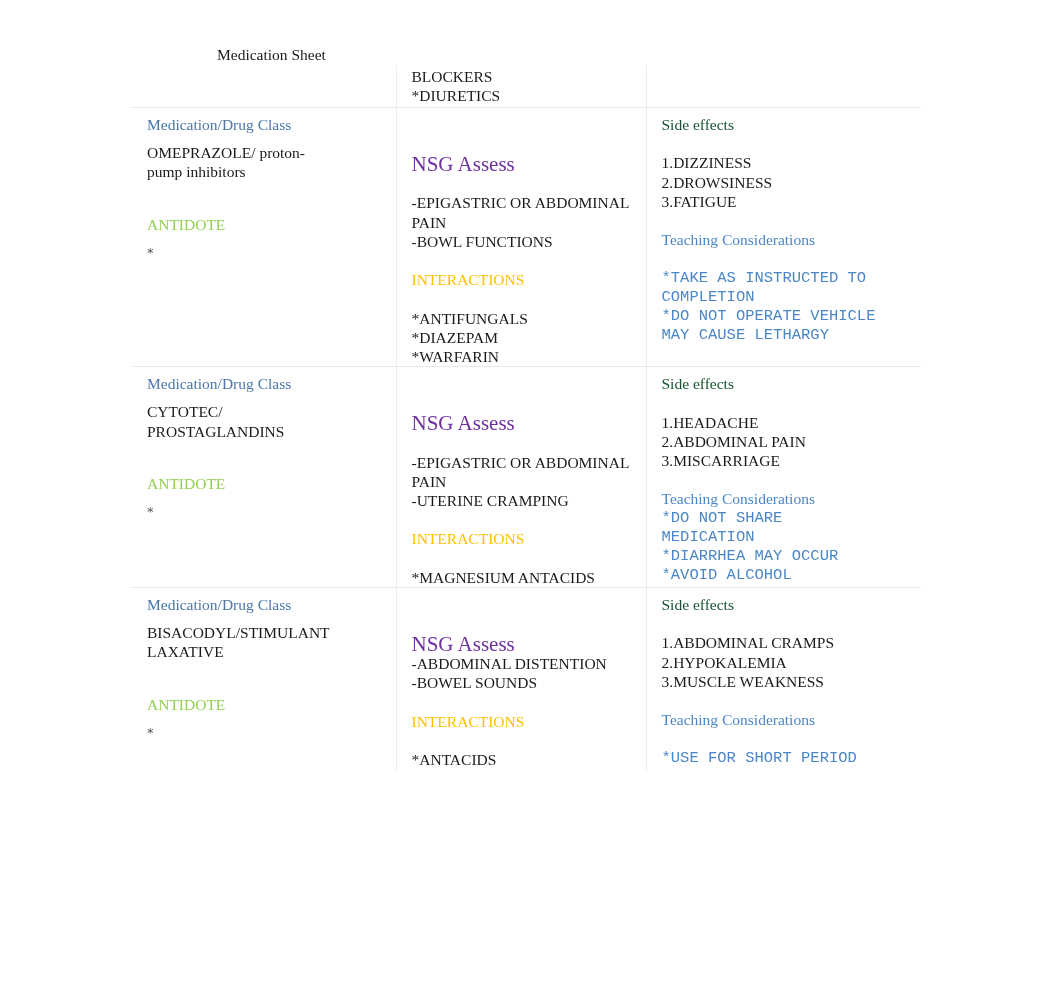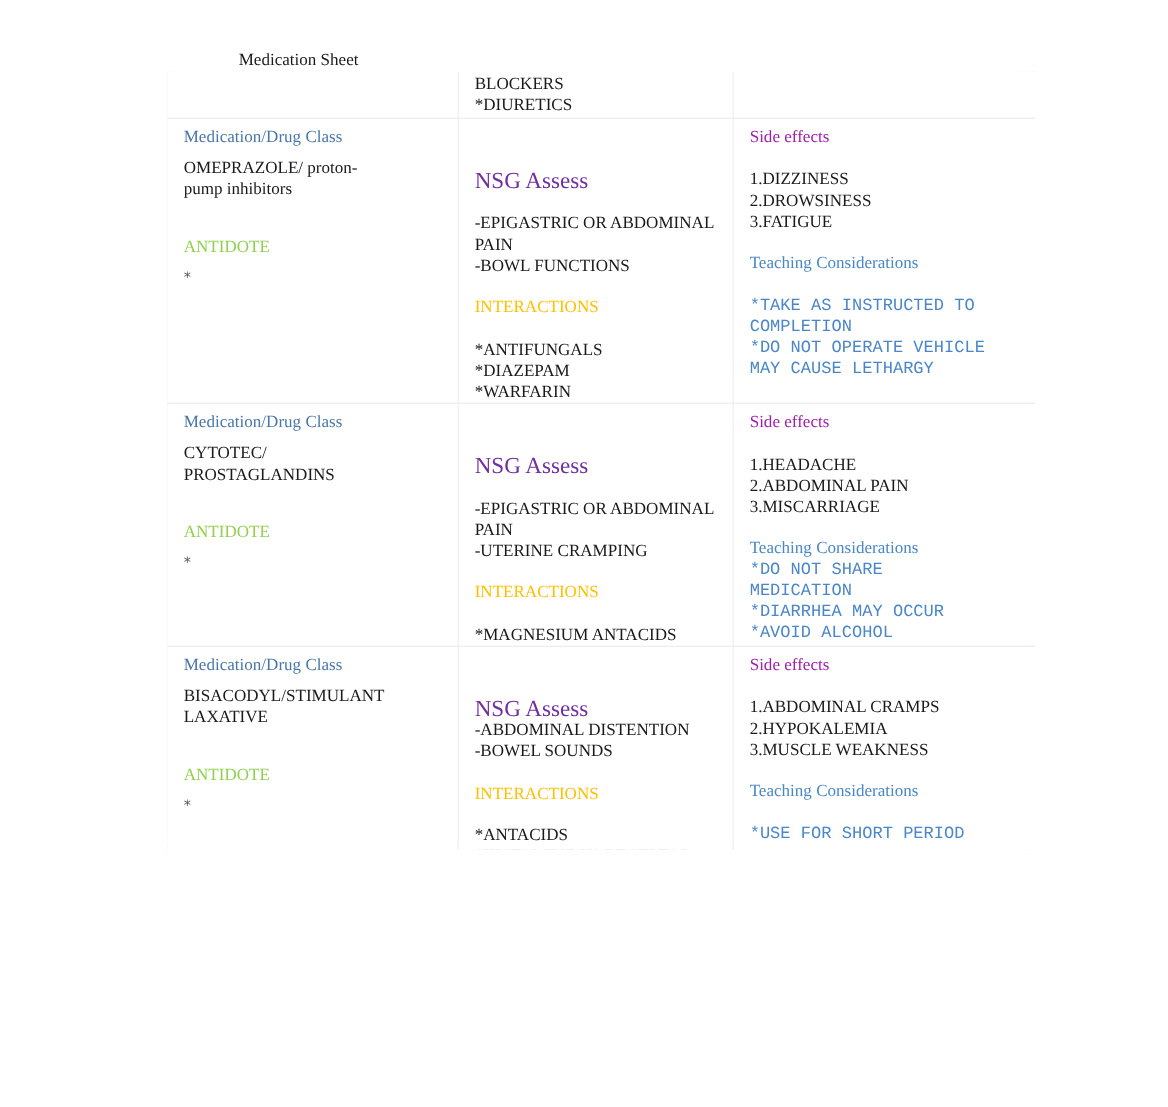--- a/index.html
+++ b/index.html
@@ -28,21 +28,21 @@
     top: 45px;
     font-size: 15.5px;
     color: #1a1a1a;
     line-height: 1.35;
     white-space: nowrap;
   }
 
   
   .table-wrap {
     position: absolute;
-    left: 152px;
+    left: 132px;
     top: 65px;
     width: 789px;
     height: 707px;
     overflow: hidden;
     background: #ffffff;
   }
 
   
   .edge-left {
     position: absolute;
@@ -90,21 +90,21 @@
   .line {
     font-size: 15.5px;
     line-height: 19.2px;
     color: #1a1a1a;
     white-space: pre-wrap;
   }
   .blank { height: 19.2px; }
 
   .hdr-med   { color: #4a76a8; font-size: 15.5px; line-height: 19.2px; }
   .hdr-nsg   { color: #7030a0; font-size: 21px; line-height: 19.2px; margin-top: 40px; }
-  .hdr-side  { color: #a21caf; font-size: 15.5px; line-height: 19.2px; }
+  .hdr-side  { color: #14532d; font-size: 15.5px; line-height: 19.2px; }
   .hdr-anti  { color: #92d050; font-size: 15.5px; line-height: 19.2px; margin-top: 24px; }
   .hdr-inter { color: #ffc000; font-size: 15.5px; line-height: 19.2px; }
   .hdr-teach { color: #4a86c8; font-size: 15.5px; line-height: 19.2px; }
   .teach-body{ color: #4a86c8; font-size: 15.5px; line-height: 19.2px; white-space: pre-wrap; font-family: Liberation Mono, monospace; }
 
   .asterisk {
     color: #555555;
     font-size: 13px;
     line-height: 19.2px;
     font-family: "DejaVu Sans", sans-serif;

